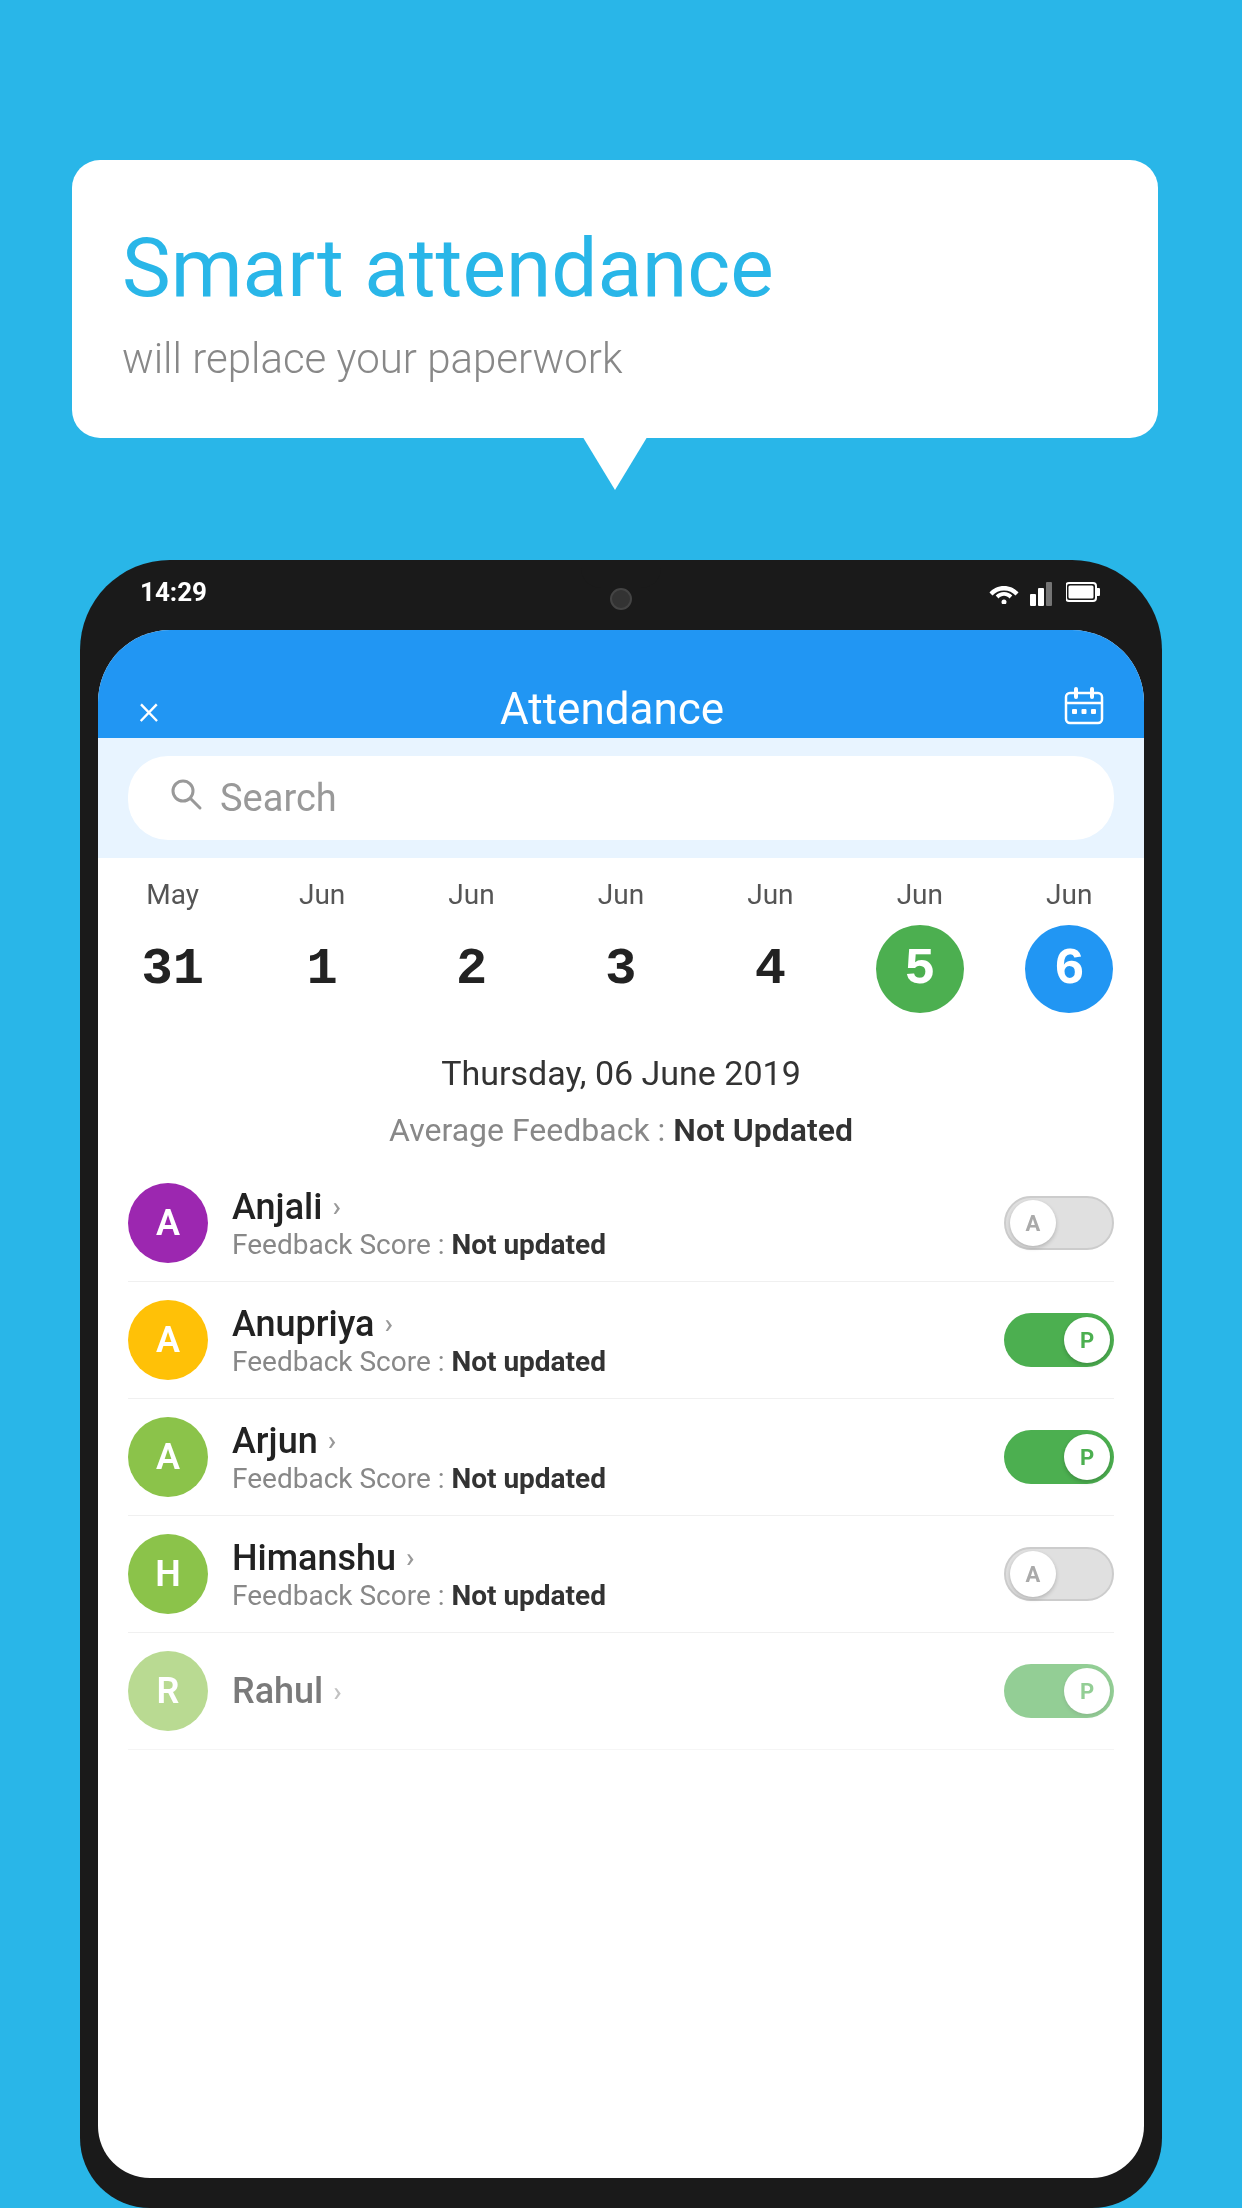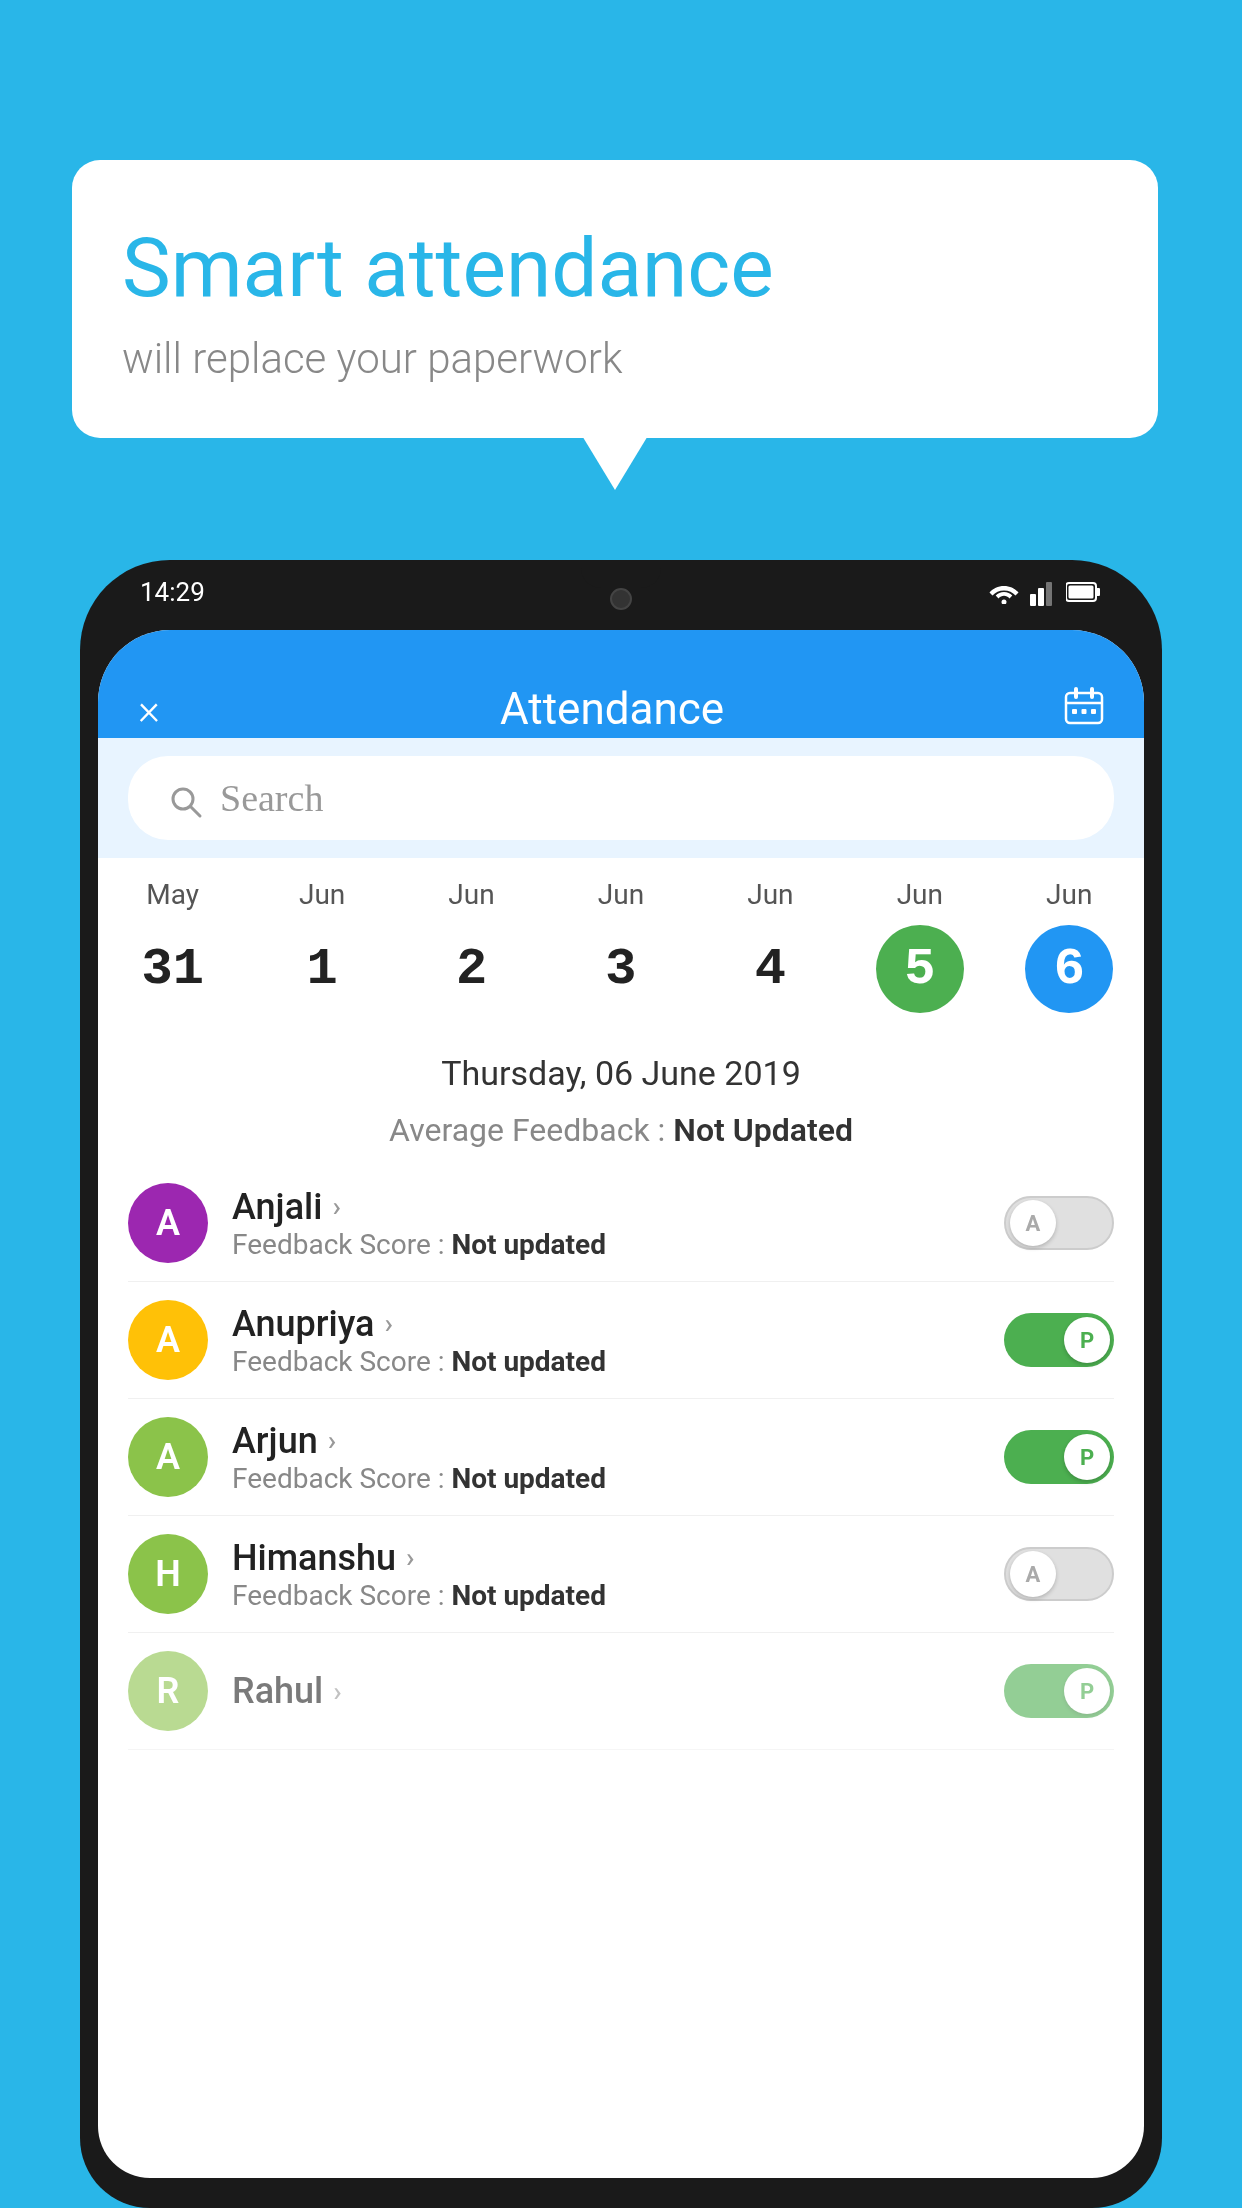--- a/index.html
+++ b/index.html
@@ -67,21 +67,21 @@
       height: 40px;
       display: flex;
       align-items: center;
       justify-content: space-between;
       color: white;
       font-size: 26px;
       font-weight: 500;
       z-index: 20;
     }
 
-    .status-time { font-size: 26px; font-weight: 400; }
+    .status-time { font-size: 26px; font-weight: 700; }
     .status-icons { display: flex; align-items: center; gap: 10px; }
 
     .phone-notch {
       width: 80px;
       height: 28px;
       background: #1a1a1a;
       border-radius: 0 0 20px 20px;
       position: absolute;
       top: 0;
       left: 50%;
@@ -145,24 +145,23 @@
     
     .search-container {
       background: #E8F4FF;
       padding: 18px 30px;
     }
 
     .search-bar {
       background: white;
       border-radius: 40px;
       display: flex;
-      align-items: flex-end;
+      align-items: flex-start;
       padding: 20px 40px;
       gap: 16px;
-      font-family: Liberation Serif, serif;
     }
 
     .search-icon-svg {
       width: 36px;
       height: 36px;
       flex-shrink: 0;
     }
 
     .search-text {
       font-size: 38px;

